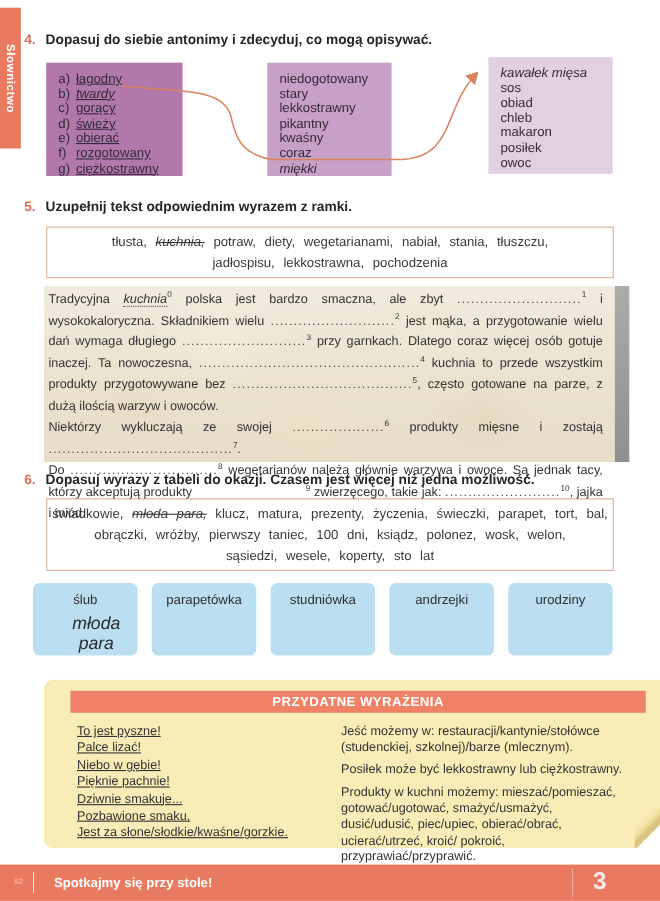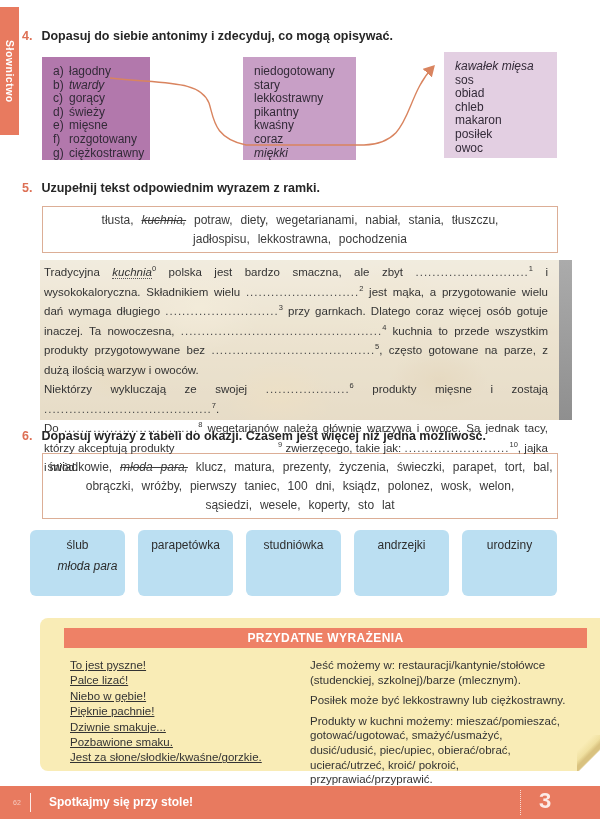--- a/index.html
+++ b/index.html
@@ -15,21 +15,21 @@
   
   .exh{position:absolute;left:22px;display:flex;gap:9px;align-items:baseline;}
   .exh .num{color:#dd7055;font-weight:bold;font-size:12.5px;}
   .exh .ttl{font-weight:bold;font-size:12.5px;color:#262626;}
 
   
   .wb{position:absolute;font-size:12px;line-height:13.6px;color:#332a38;padding:8px 0 0 11px;box-sizing:border-box;}
   .wb .row{white-space:nowrap;}
   .wb .k{display:inline-block;width:16px;}
   .itl{font-style:italic;}
-  .b1{left:42px;top:57px;width:108px;height:103px;background:#b278ac;}
+  .b1{left:42px;top:57px;width:124px;height:103px;background:#b278ac;text-decoration:underline;}
   .b2{left:243px;top:57px;width:113px;height:103px;background:#c89fc6;}
   .b3{left:444px;top:52px;width:113px;height:106px;background:#e3cfe2;}
   .arrows{position:absolute;left:0;top:0;width:600px;height:180px;pointer-events:none;}
 
   
   .bank{position:absolute;left:42px;width:516px;border:1px solid #dcae96;background:#fff;
         text-align:center;font-size:12px;line-height:19px;color:#3a3a3a;word-spacing:4.5px;
         box-sizing:border-box;padding-top:4px;}
   .bank5{top:206px;height:47px;}
   .bank6{top:453px;height:66px;}
@@ -51,21 +51,21 @@
   .photo p{position:relative;margin:0;font-size:11.5px;line-height:19.5px;color:#333333;
            text-align:justify;z-index:1;}
   .dots{letter-spacing:1px;color:#4a4a4a;}
   sup{font-size:7.5px;vertical-align:super;line-height:0;}
   .exword{font-style:italic;border-bottom:1px dotted #555;}
   .gap9{display:inline-block;width:100px;}
 
   
   .cat{position:absolute;top:530px;width:95px;height:66px;background:#bbdff2;border-radius:6px;
        text-align:center;font-size:12px;color:#2e2e2e;box-sizing:border-box;padding-top:8px;}
-  .cat .ans{font-style:italic;margin-top:7px;font-size:12px;color:#2a2a2a;padding-left:20px;}
+  .cat .ans{font-style:italic;margin-top:7px;font-size:16px;color:#2a2a2a;padding-left:20px;}
 
   
   .note{position:absolute;left:40px;top:618px;width:532px;height:153px;background:#f9ecb6;
         border-radius:8px;padding-left:41px;}
   .note .fold{position:absolute;right:0;bottom:0;width:36px;height:36px;
         background:linear-gradient(315deg,#ffffff 0 46%,#d9c27f 49% 56%,#f0e0a0 64%,#f9ecb6 78%);
         border-radius:0 0 8px 0;}
   .note-head{position:absolute;left:24px;right:26px;top:10px;height:20px;background:#ee8166;
         color:#ffffff;font-weight:bold;font-size:12px;letter-spacing:.4px;text-align:center;
         line-height:20px;}
@@ -94,21 +94,21 @@
   <div class="exh" style="top:29px;">
     <span class="num">4.</span>
     <span class="ttl">Dopasuj do siebie antonimy i zdecyduj, co mogą opisywać.</span>
   </div>
 
   <div class="wb b1">
     <div class="row"><span class="k">a)</span><span>łagodny</span></div>
     <div class="row"><span class="k">b)</span><span class="itl">twardy</span></div>
     <div class="row"><span class="k">c)</span><span>gorący</span></div>
     <div class="row"><span class="k">d)</span><span>świeży</span></div>
-    <div class="row"><span class="k">e)</span><span>mięsne</span></div>
+    <div class="row"><span class="k">e)</span><span>obierać</span></div>
     <div class="row"><span class="k">f)</span><span>rozgotowany</span></div>
     <div class="row"><span class="k">g)</span><span>ciężkostrawny</span></div>
   </div>
 
   <div class="wb b2">
     <div class="row">niedogotowany</div>
     <div class="row">stary</div>
     <div class="row">lekkostrawny</div>
     <div class="row">pikantny</div>
     <div class="row">kwaśny</div>

